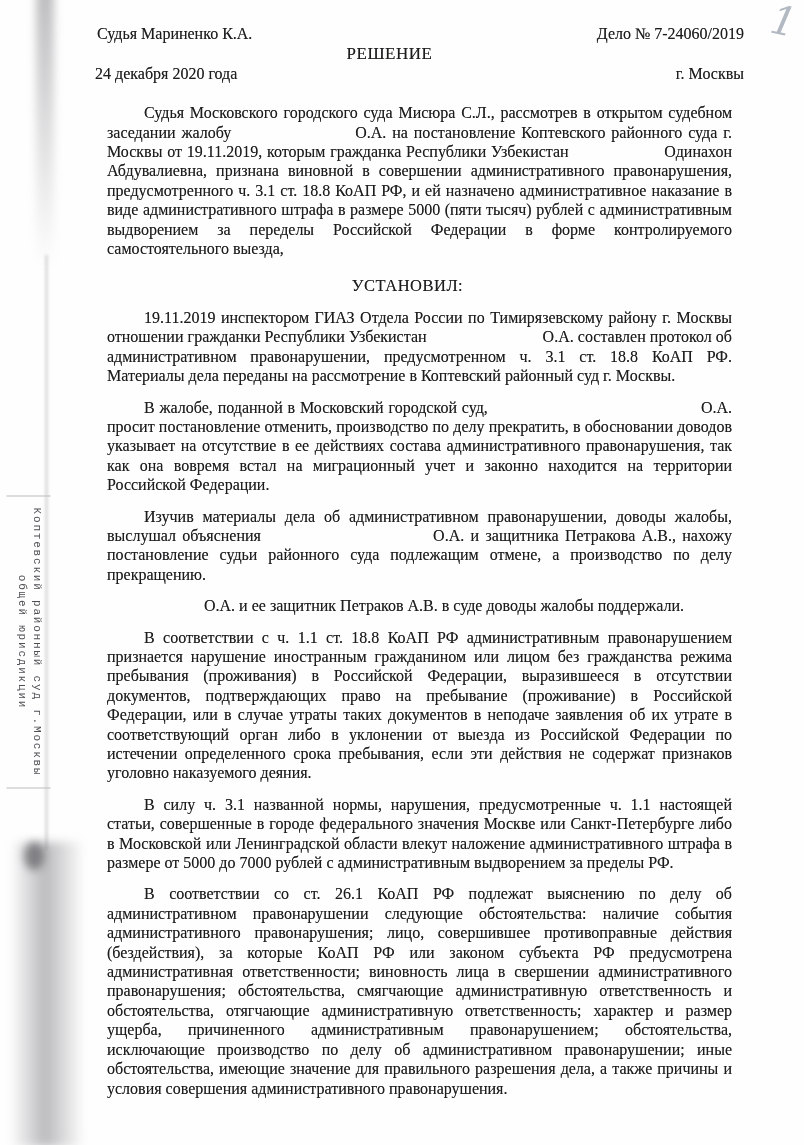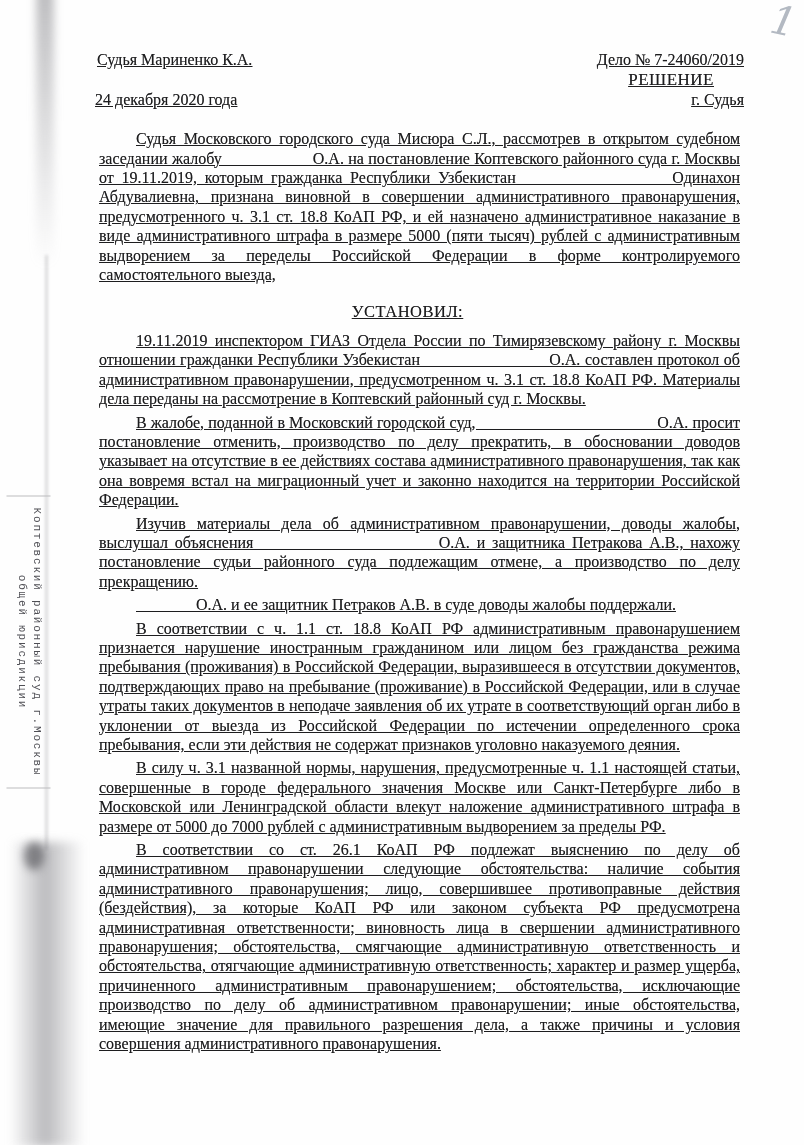--- a/index.html
+++ b/index.html
@@ -12,43 +12,42 @@
     width: 804px;
     height: 1145px;
     background: #fefefe;
     overflow: hidden;
     font-family: "Liberation Serif", serif;
     color: #1d1d1f;
   }
   .content {
     position: absolute;
     left: 95px;
-    top: 50px;
+    top: 24px;
     width: 649px;
     font-size: 16px;
     line-height: 19.4px;
     text-shadow: 0 0 0.6px rgba(30,30,30,0.55);
-    text-decoration: underline;
   }
   .hdr-row {
     display: flex;
     justify-content: space-between;
     align-items: baseline;
   }
   .hdr-row.first { padding-left: 2px; }
   .doc-title {
-    text-align: right;
+    text-align: center;
     transform: translateX(-30px);
     letter-spacing: 0.5px;
     font-size: 17px;
     margin-top: 1px;
   }
   .body-text { margin-top: 20px; }
   .para {
-    margin: 4px;
+    margin: 12px;
     text-align: justify;
     text-indent: 37px;
   }
   .section-heading {
     font-size: 16.5px;
     font-weight: normal;
     text-align: center;
     transform: translateX(-12px);
     letter-spacing: 0.5px;
     margin: 18px 0 9px 0;
@@ -147,21 +146,21 @@
 
     <div class="hdr-row first">
       <span>Судья Мариненко К.А.</span>
       <span>Дело № 7-24060/2019</span>
     </div>
 
     <div class="doc-title">РЕШЕНИЕ</div>
 
     <div class="hdr-row">
       <span>24 декабря 2020 года</span>
-      <span>г. Судья</span>
+      <span>г. Москвы</span>
     </div>
 
     <div class="body-text">
       <p class="para">Судья Московского городского суда Мисюра С.Л., рассмотрев в открытом судебном заседании жалобу &nbsp;&nbsp;&nbsp;&nbsp;&nbsp;&nbsp;&nbsp;&nbsp;&nbsp;&nbsp;&nbsp;&nbsp;&nbsp;&nbsp;&nbsp;&nbsp;&nbsp;&nbsp;&nbsp; О.А. на постановление Коптевского районного суда г. Москвы от 19.11.2019, которым гражданка Республики Узбекистан &nbsp;&nbsp;&nbsp;&nbsp;&nbsp;&nbsp;&nbsp;&nbsp;&nbsp;&nbsp;&nbsp;&nbsp;&nbsp;&nbsp;&nbsp;&nbsp;&nbsp;&nbsp; Одинахон Абдувалиевна, признана виновной в совершении административного правонарушения, предусмотренного ч. 3.1 ст. 18.8 КоАП РФ, и ей назначено административное наказание в виде административного штрафа в размере 5000 (пяти тысяч) рублей с административным выдворением за переделы Российской Федерации в форме контролируемого самостоятельного выезда,</p>
 
       <h2 class="section-heading">УСТАНОВИЛ:</h2>
 
       <p class="para">19.11.2019 инспектором ГИАЗ Отдела России по Тимирязевскому району г. Москвы отношении гражданки Республики Узбекистан &nbsp;&nbsp;&nbsp;&nbsp;&nbsp;&nbsp;&nbsp;&nbsp;&nbsp;&nbsp;&nbsp;&nbsp;&nbsp;&nbsp;&nbsp;&nbsp;&nbsp;&nbsp;&nbsp;&nbsp;&nbsp;&nbsp;&nbsp;&nbsp;&nbsp;&nbsp; О.А. составлен протокол об административном правонарушении, предусмотренном ч. 3.1 ст. 18.8 КоАП РФ. Материалы дела переданы на рассмотрение в Коптевский районный суд г. Москвы.</p>
       <p class="para">В жалобе, поданной в Московский городской суд, &nbsp;&nbsp;&nbsp;&nbsp;&nbsp;&nbsp;&nbsp;&nbsp;&nbsp;&nbsp;&nbsp;&nbsp;&nbsp;&nbsp;&nbsp;&nbsp;&nbsp;&nbsp;&nbsp;&nbsp;&nbsp;&nbsp;&nbsp;&nbsp;&nbsp;&nbsp;&nbsp;&nbsp;&nbsp;&nbsp;&nbsp;&nbsp;&nbsp;&nbsp;&nbsp;&nbsp;&nbsp;&nbsp;&nbsp;&nbsp;&nbsp;&nbsp; О.А. просит постановление отменить, производство по делу прекратить, в обосновании доводов указывает на отсутствие в ее действиях состава административного правонарушения, так как она вовремя встал на миграционный учет и законно находится на территории Российской Федерации.</p>
       <p class="para">Изучив материалы дела об административном правонарушении, доводы жалобы, выслушал объяснения &nbsp;&nbsp;&nbsp;&nbsp;&nbsp;&nbsp;&nbsp;&nbsp;&nbsp;&nbsp;&nbsp;&nbsp;&nbsp;&nbsp;&nbsp;&nbsp;&nbsp;&nbsp;&nbsp;&nbsp;&nbsp;&nbsp;&nbsp;&nbsp;&nbsp; О.А. и защитника Петракова А.В., нахожу постановление судьи районного суда подлежащим отмене, а производство по делу прекращению.</p>

